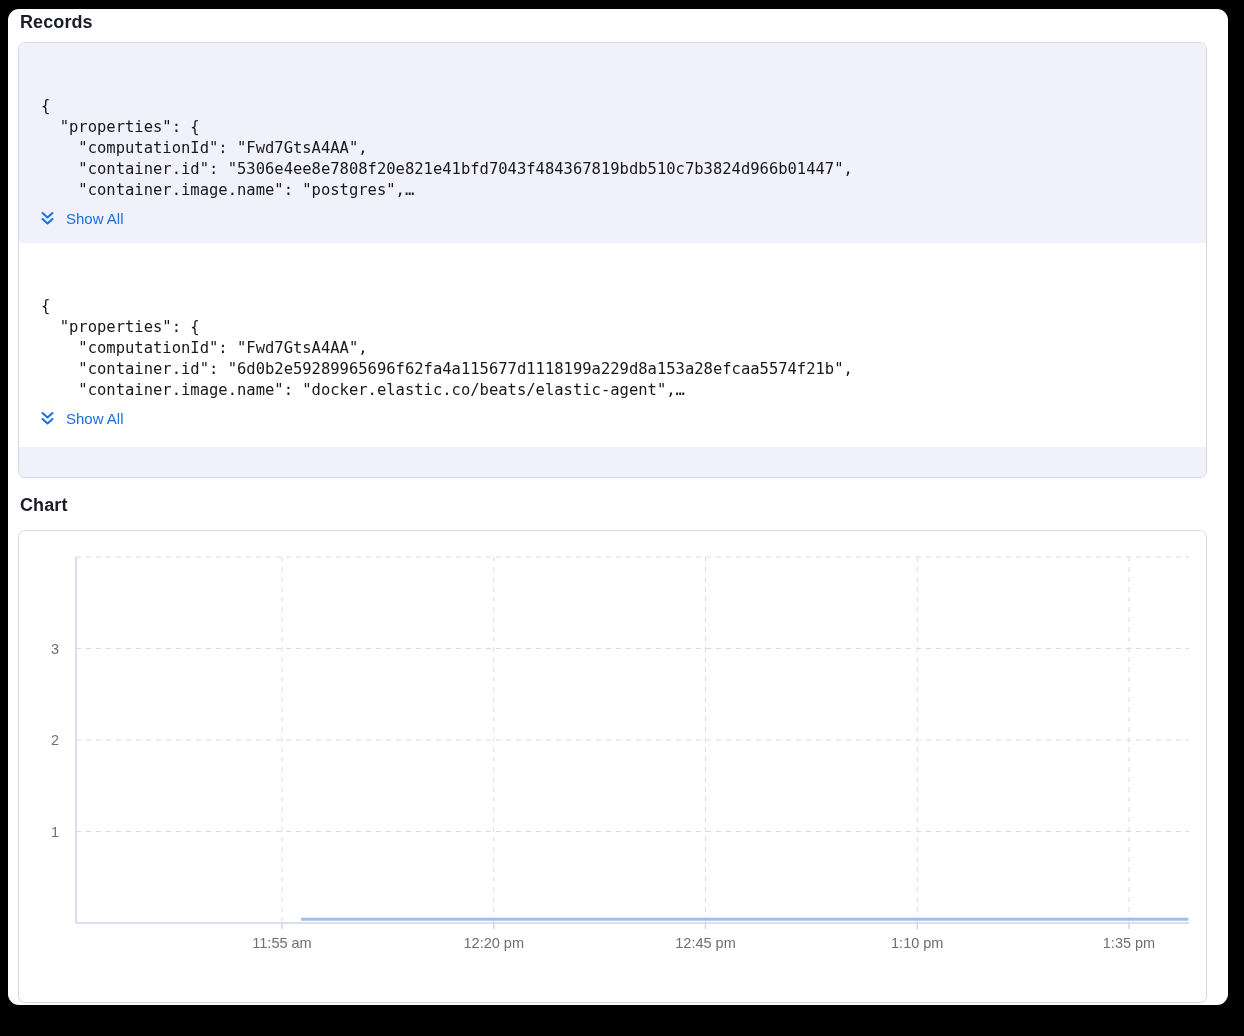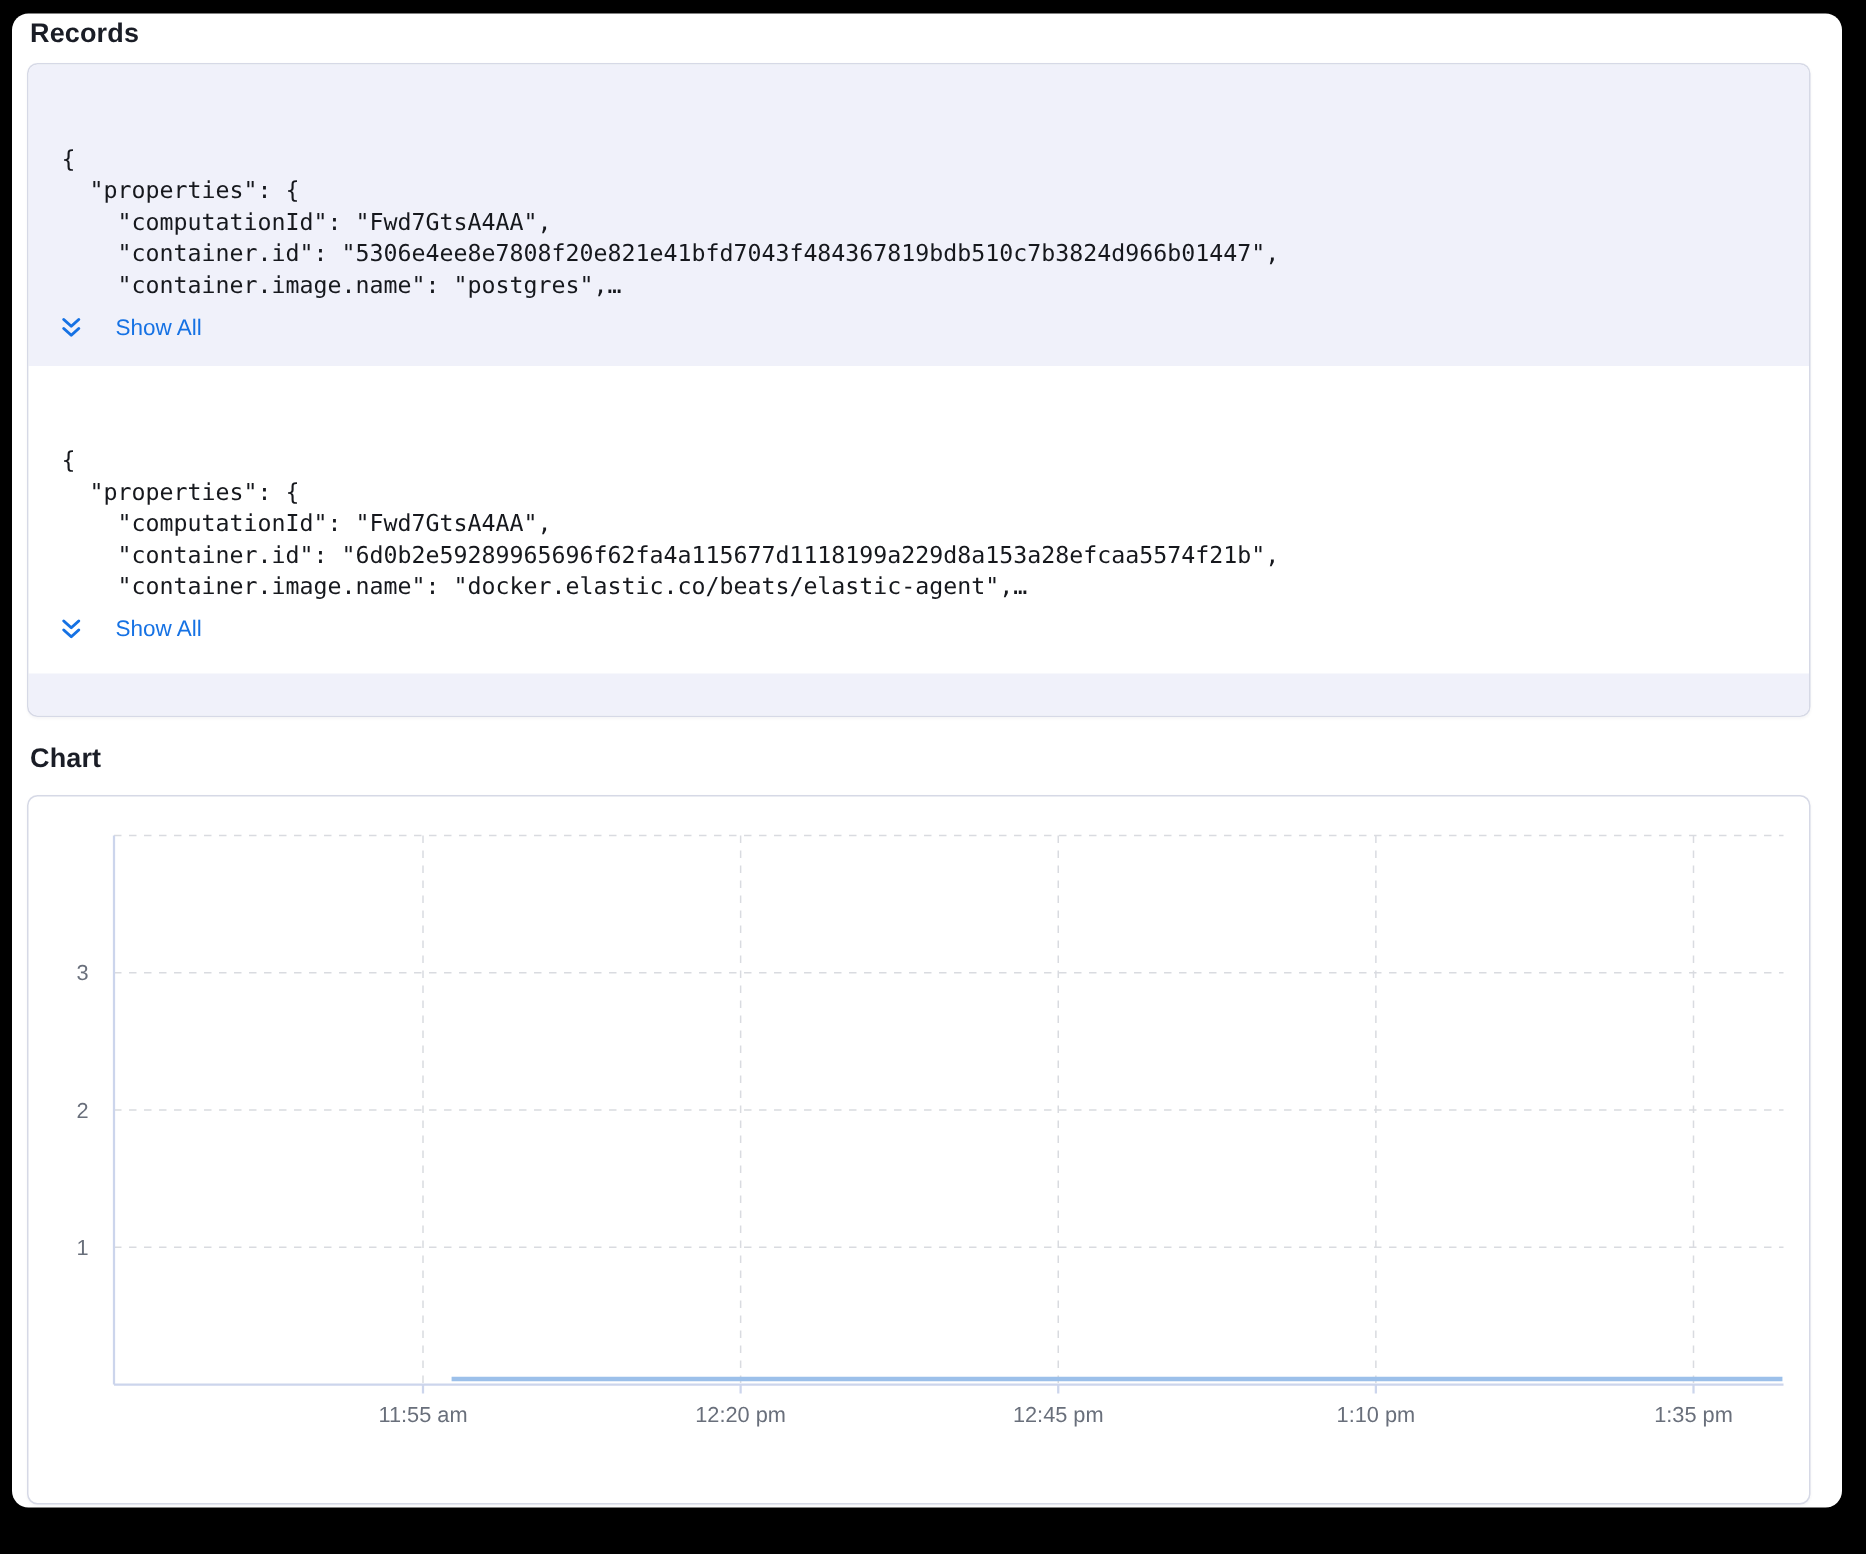--- a/index.html
+++ b/index.html
@@ -23,21 +23,21 @@
   #chart-card { top: 521px; height: 473px; }
   .record-row { padding: 53px 24px 13px 22px; }
   .record-row.striped { background: #f0f1fa; }
   .record-row.plain { background: #ffffff; padding-bottom: 17px; }
   .record-strip { background: #f0f1fa; height: 34px; }
   .code-line {
     font-family: "DejaVu Sans Mono", "Liberation Mono", monospace;
     font-size: 15.5px; line-height: 21px; color: #16181d; white-space: pre;
   }
   .show-all {
-    margin-top: 9px; display: inline-flex; align-items: center; gap: 23px;
+    margin-top: 9px; display: inline-flex; align-items: center; gap: 12px;
     color: #1672e4; font-size: 15px; text-decoration: none; cursor: pointer;
   }
   .show-all svg { display: block; }
   #chart-svg-holder { width: 1189px; height: 473px; }
 </style>
 </head>
 <body>
 
 <div class="page">
 

